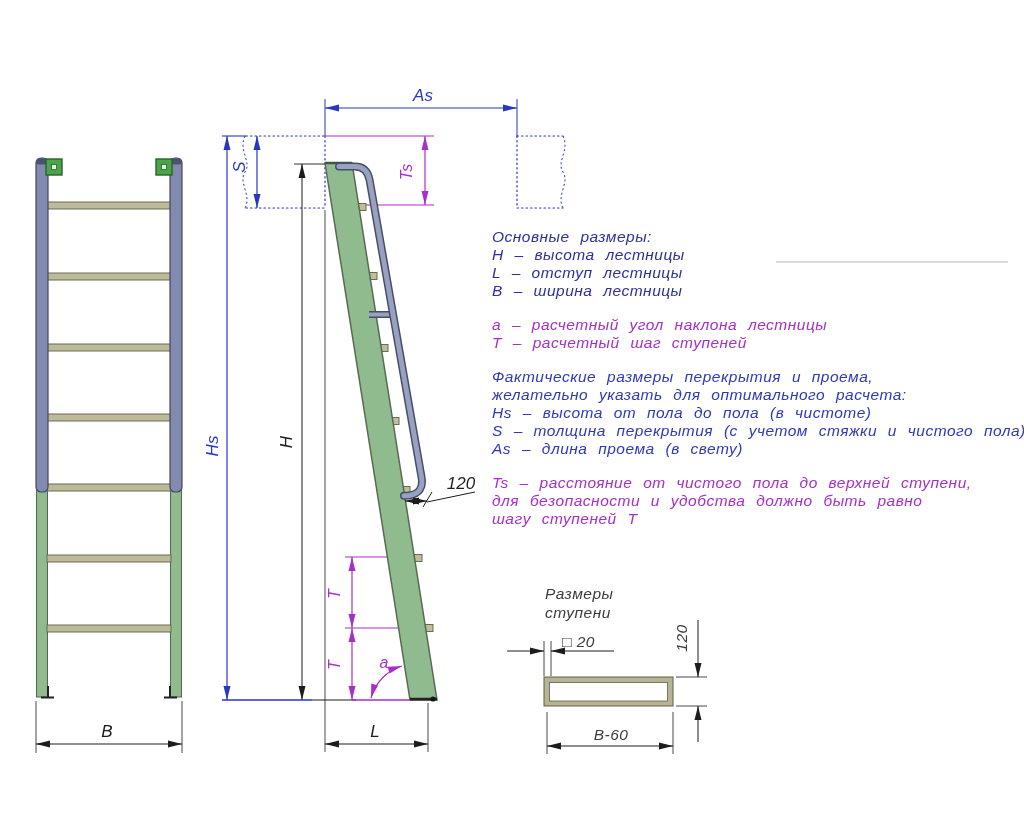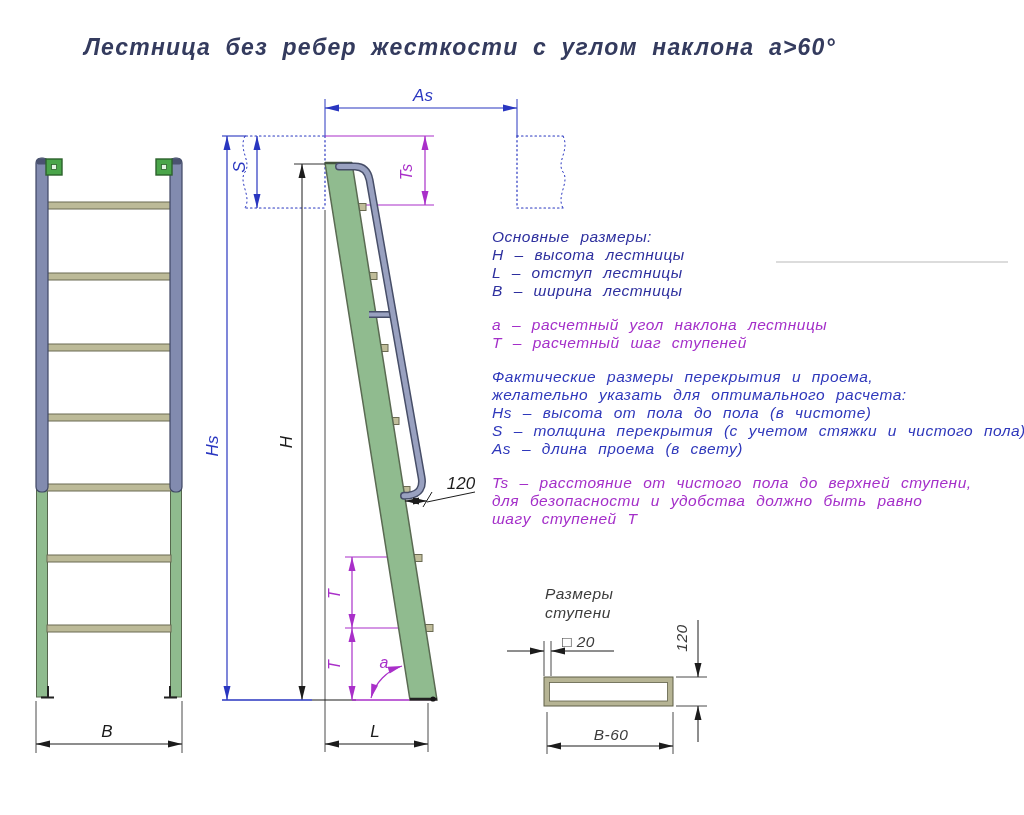--- a/index.html
+++ b/index.html
@@ -20,21 +20,20 @@
   .t-black{fill:#1c1c1c;font-size:17px;}
   .t-blue{fill:#2936c0;font-size:17px;}
   .t-mag{fill:#a92fc9;font-size:16px;}
   .t-step{fill:#3b3b3b;font-size:15.5px;letter-spacing:0.5px;}
 </style>
 </head>
 <body>
 
 <div id="canvas">
 
-  <div class="title">Лестница без ребер жесткости с углом наклона а&gt;60°</div>
 
   <div class="divider"></div>
 
   <svg width="1024" height="815" viewBox="0 0 1024 815">
     <defs>
       <marker id="mK" markerWidth="16" markerHeight="9" refX="15" refY="4.5" orient="auto-start-reverse" markerUnits="userSpaceOnUse">
         <path d="M15,4.5 L1,1 L1,8 Z" fill="#1c1c1c"></path>
       </marker>
       <marker id="mB" markerWidth="16" markerHeight="9" refX="15" refY="4.5" orient="auto-start-reverse" markerUnits="userSpaceOnUse">
         <path d="M15,4.5 L1,1 L1,8 Z" fill="#2936c0"></path>

